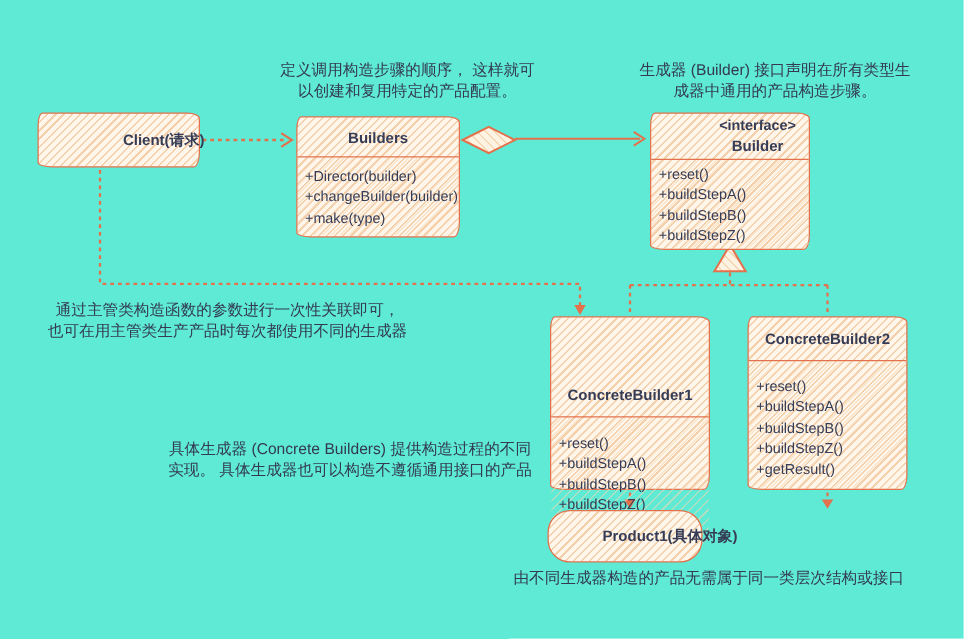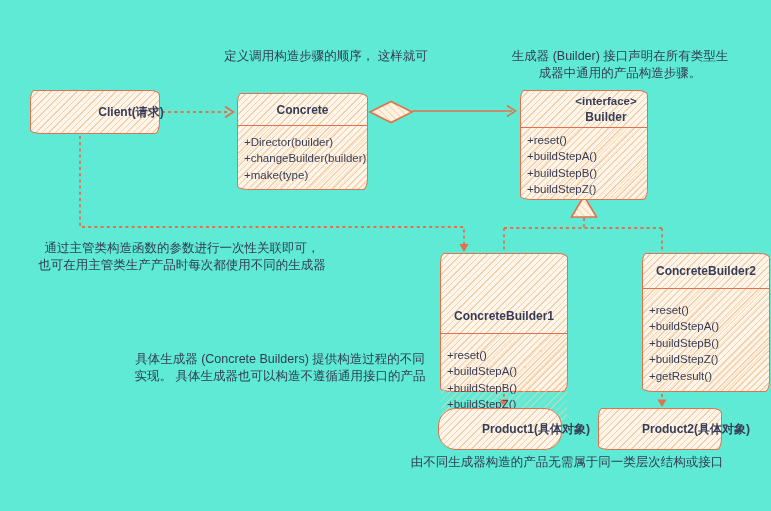--- a/index.html
+++ b/index.html
@@ -99,20 +99,21 @@
     </g>
 
     <g>
       <path d="M662 394 L662 401" stroke="#E2714C" stroke-width="1.8" stroke-dasharray="3 3" fill="none"></path>
       <path d="M662 407 L657.4 399.5 L666.6 399.5 Z" fill="#E2714C"></path>
     </g>
   </svg>
 
   <div class="note" style="left:326px; top:48px;">
     <div>定义调用构造步骤的顺序， 这样就可</div>
+    <div>以创建和复用特定的产品配置。</div>
   </div>
 
   <div class="note" style="left:620px; top:48px;">
     <div>生成器 (Builder) 接口声明在所有类型生</div>
     <div>成器中通用的产品构造步骤。</div>
   </div>
 
   <div class="note" style="left:182px; top:240px;">
     <div>通过主管类构造函数的参数进行一次性关联即可，</div>
     <div>也可在用主管类生产产品时每次都使用不同的生成器</div>
@@ -125,21 +126,21 @@
 
   <div class="note" style="left:567px; top:454px;">
     <div>由不同生成器构造的产品无需属于同一类层次结构或接口</div>
   </div>
 
   <div class="uml-box" style="left:30px; top:90px; width:130px; height:44px;">
     <div class="single-cell">Client(请求)</div>
   </div>
 
   <div class="uml-box" style="left:237px; top:93px; width:131px; height:97px;">
-    <div class="uml-head" style="height:32px;">Concrete</div>
+    <div class="uml-head" style="height:32px;">Builders</div>
     <div class="uml-body" style="height:62px;">
       <div class="method">+Director(builder)</div>
       <div class="method">+changeBuilder(builder)</div>
       <div class="method">+make(type)</div>
     </div>
   </div>
 
   <div class="uml-box" style="left:520px; top:90px; width:128px; height:110px;">
     <div class="uml-head" style="height:37px;">
       <div class="stereo">&lt;interface&gt;</div>
@@ -157,32 +158,29 @@
     <div class="uml-head" style="height:35px;margin-top:45px;">ConcreteBuilder1</div>
     <div class="uml-body" style="height:101px; padding-top:13px;">
       <div class="method">+reset()</div>
       <div class="method">+buildStepA()</div>
       <div class="method">+buildStepB()</div>
       <div class="method">+buildStepZ()</div>
       <div class="method">+getResult()</div>
     </div>
   </div>
 
-  <div class="uml-box" style="left:598px; top:253px; width:128px; height:139px;margin-left:44px;">
+  <div class="uml-box" style="left:598px; top:253px; width:128px; height:139px;">
     <div class="uml-head" style="height:35px;">ConcreteBuilder2</div>
     <div class="uml-body" style="height:101px; padding-top:13px;">
       <div class="method">+reset()</div>
       <div class="method">+buildStepA()</div>
       <div class="method">+buildStepB()</div>
       <div class="method">+buildStepZ()</div>
       <div class="method">+getResult()</div>
     </div>
   </div>
 
   <div class="uml-box" style="left:438px; top:408px; width:124px; height:42px;border-radius:18px;">
     <div class="single-cell">Product1(具体对象)</div>
   </div>
 
-  <div class="uml-box" style="left:598px; top:408px; width:124px; height:42px;">
-    <div class="single-cell">Product2(具体对象)</div>
-  </div>
 
 </div>
 
 </body></html>

